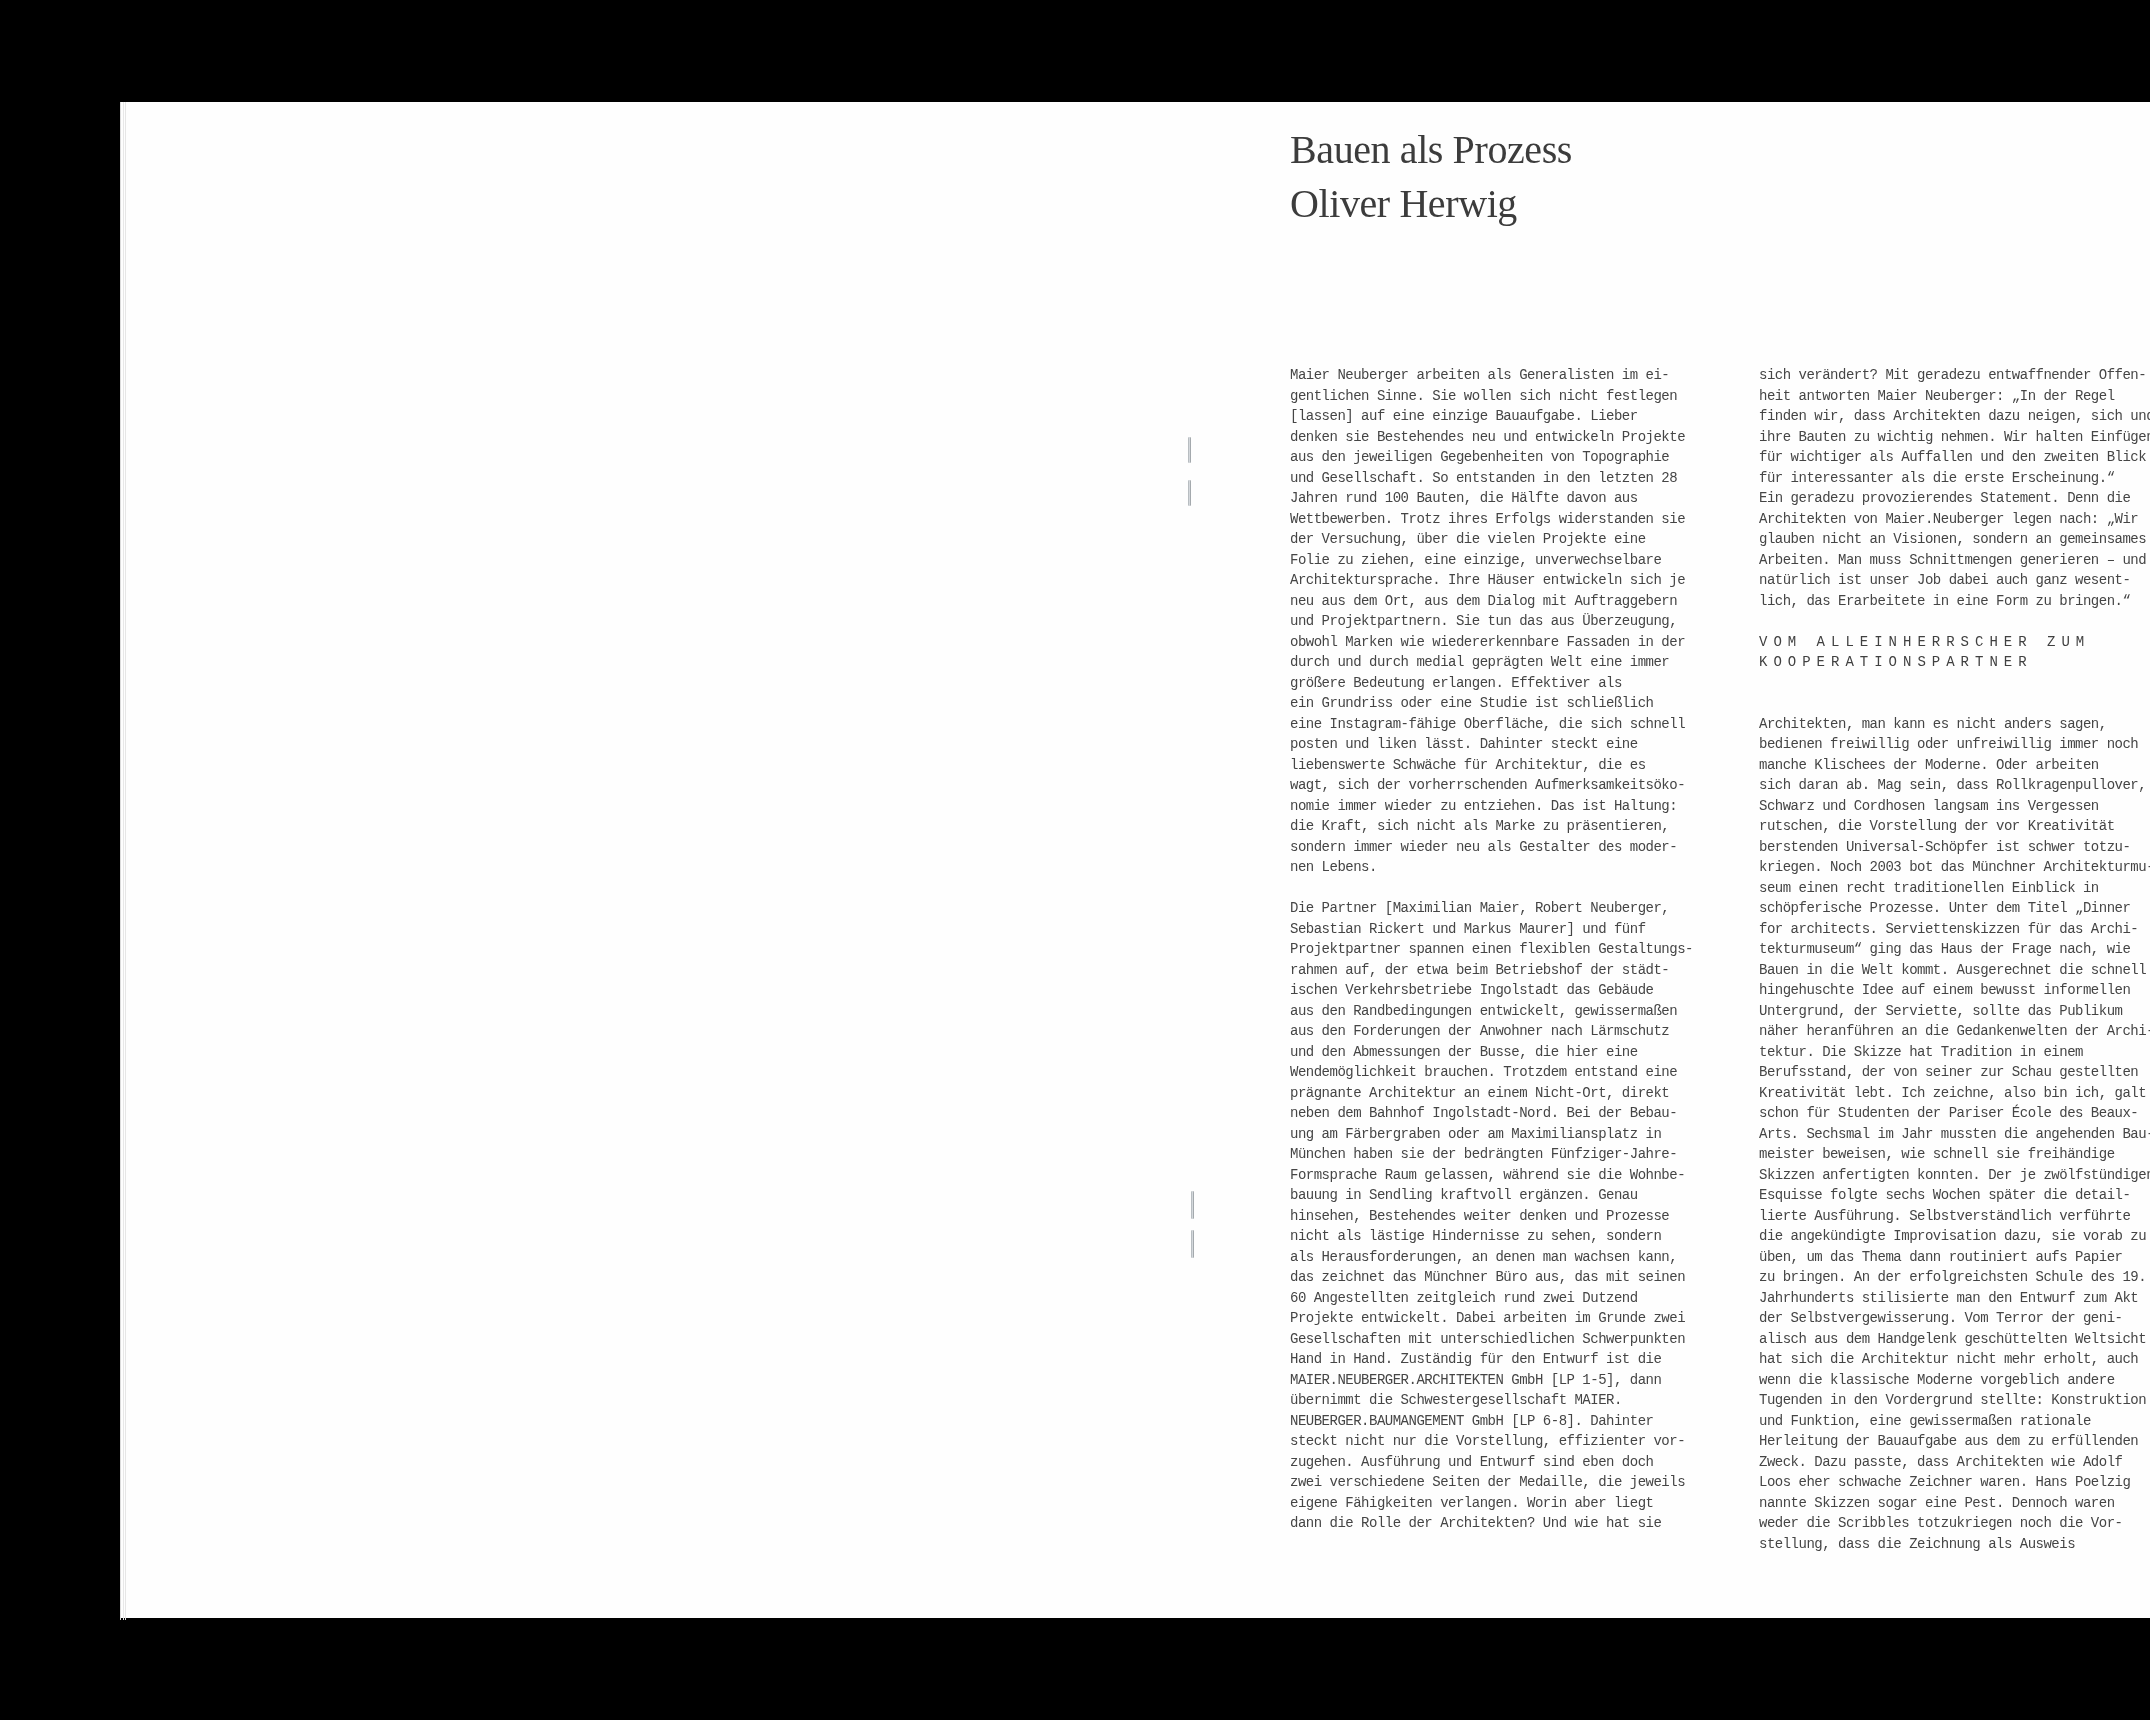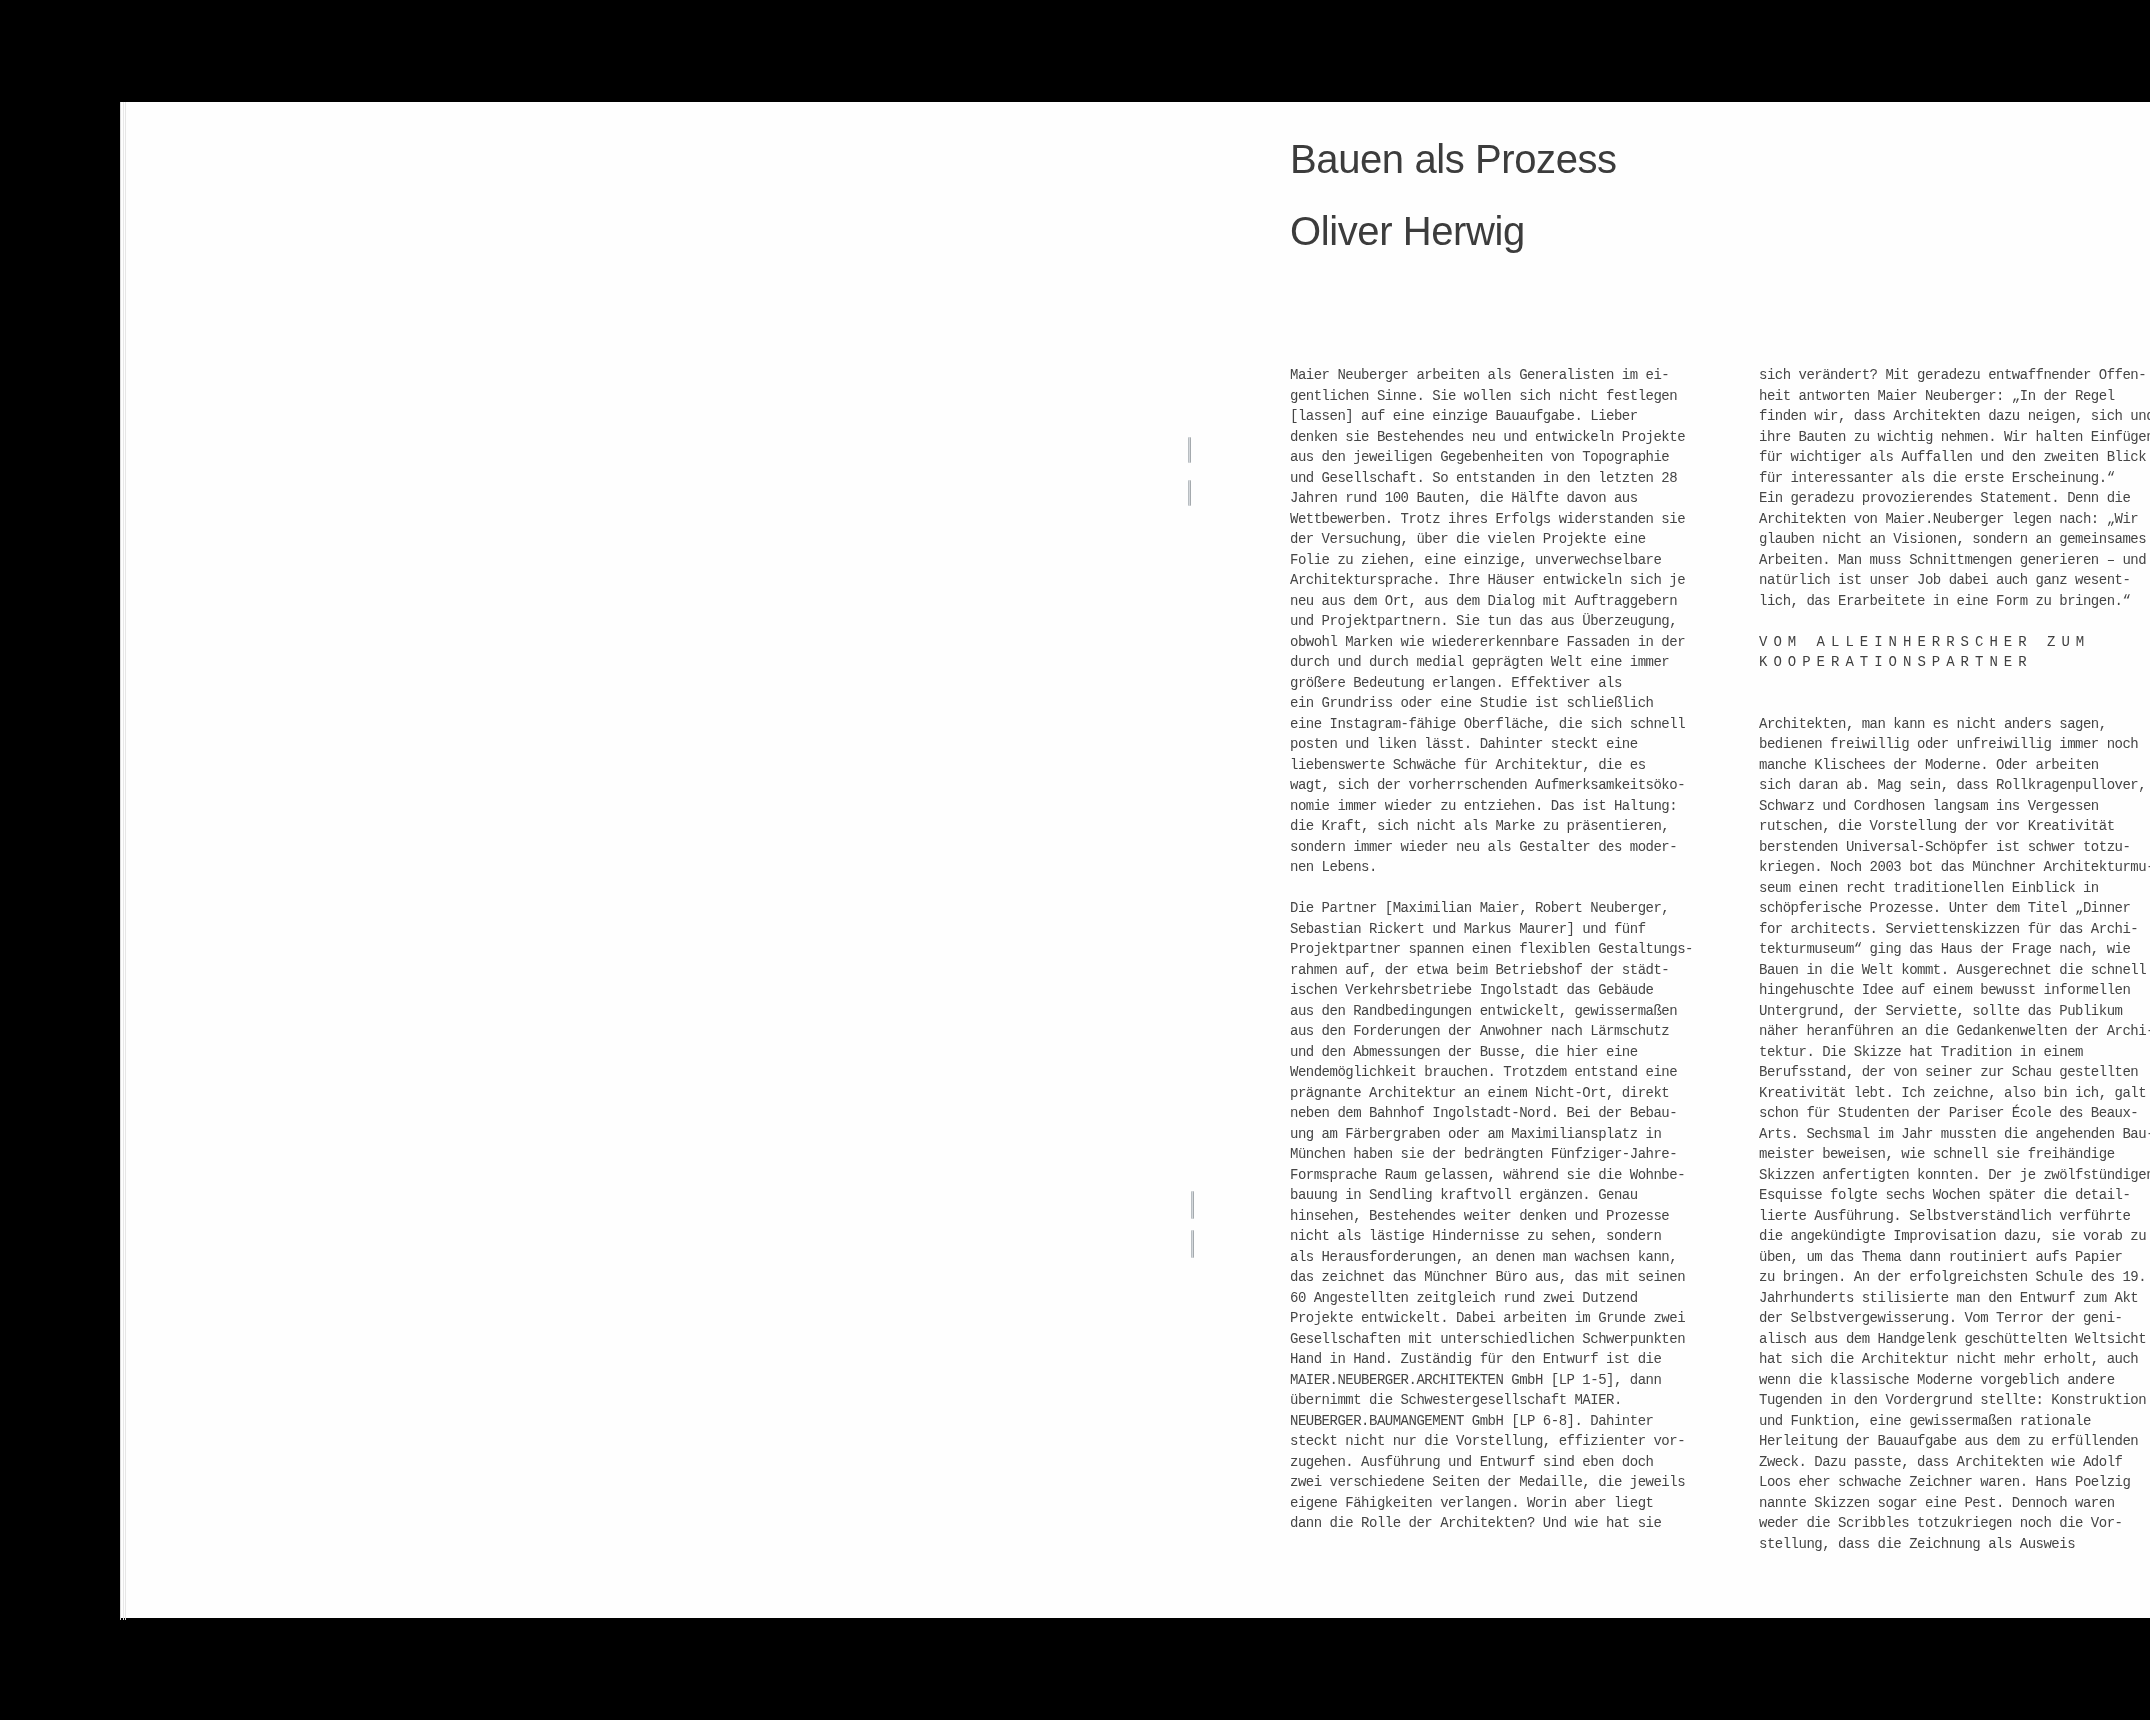--- a/index.html
+++ b/index.html
@@ -19,22 +19,22 @@
   }
   .page-edges::after {
     content:""; position:absolute; left:1.7px; top:0; width:0.9px; height:100%; background:#e8e8e8;
   }
   .staple {
     position:absolute; width:3px; background:linear-gradient(90deg,#9aa0a4,#e2e6ea 40%,#8c9296);
     border-radius:1.3px;
   }
   .title {
     position:absolute; left:1290px; top:123px;
-    font-family:Liberation Sans, sans-serif;
-    font-size:40px; line-height:72px; color:#3c3c3c; letter-spacing:-0.4px;
+    font-family:Liberation Serif, serif;
+    font-size:40px; line-height:54px; color:#3c3c3c; letter-spacing:-0.4px;
     white-space:pre;
   }
   .col {
     position:absolute; top:365px; width:465px;
     font-size:14px; line-height:20.5px; color:#454545;
     letter-spacing:-0.5px; white-space:pre;
   }
   .col1 { left:1290px; }
   .col2 { left:1759px; }
   .line { display:block; height:20.5px; }

